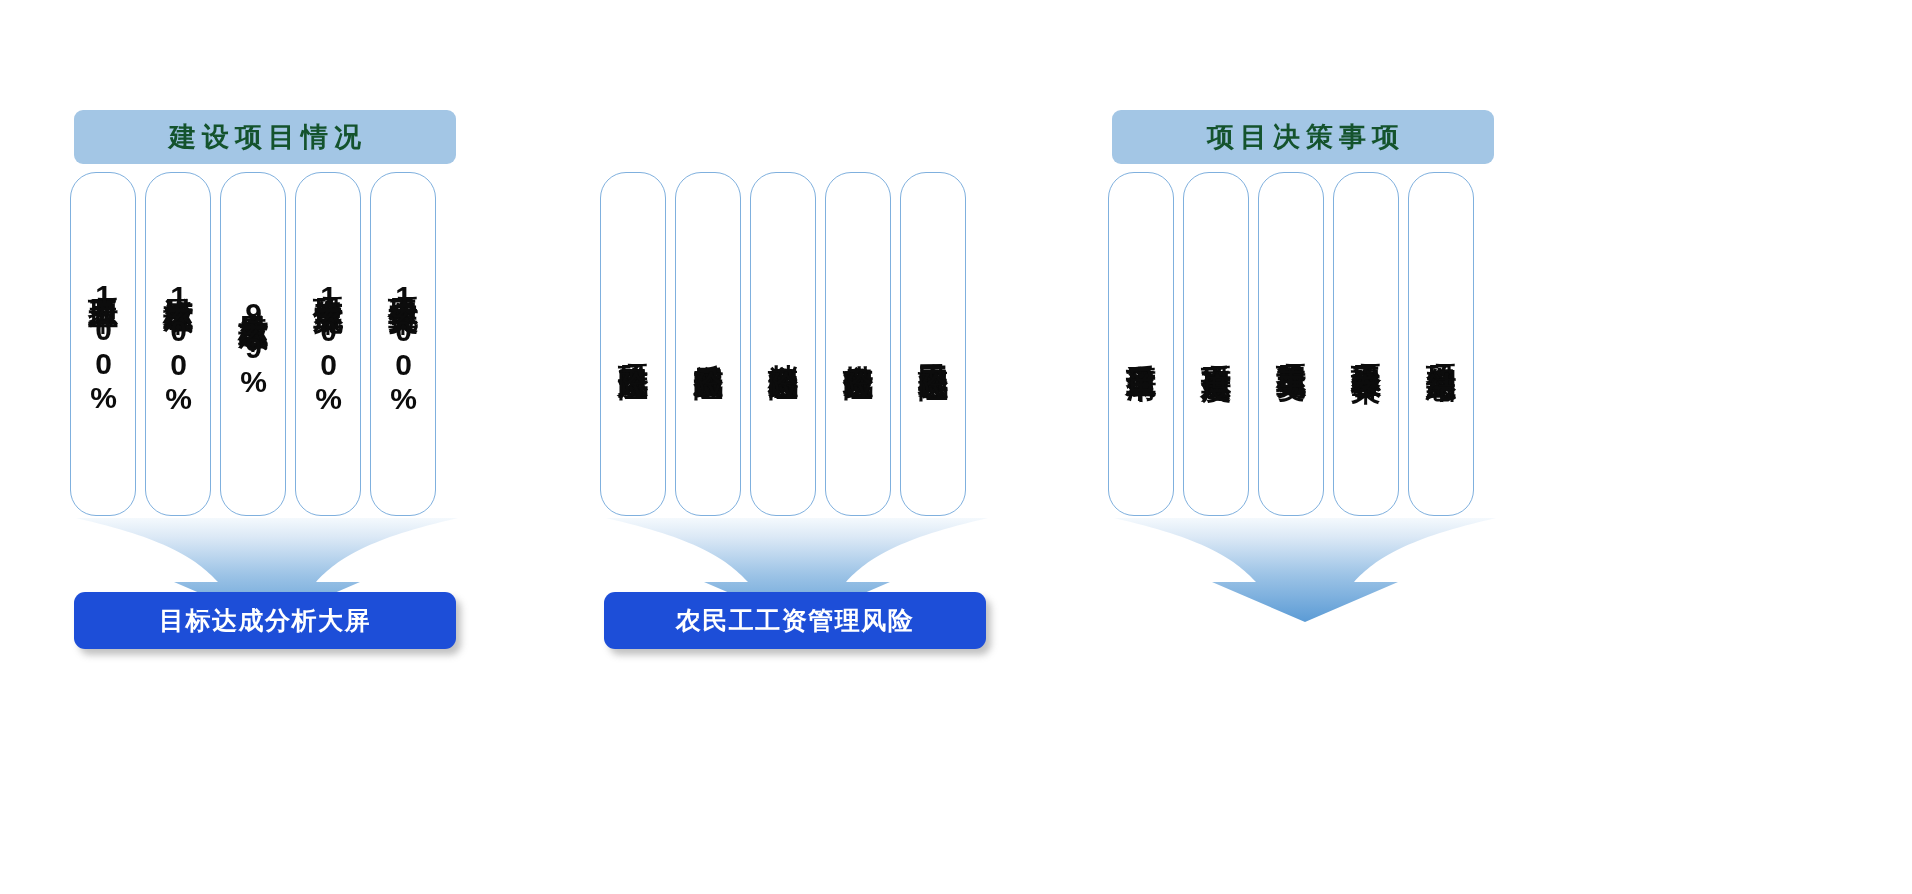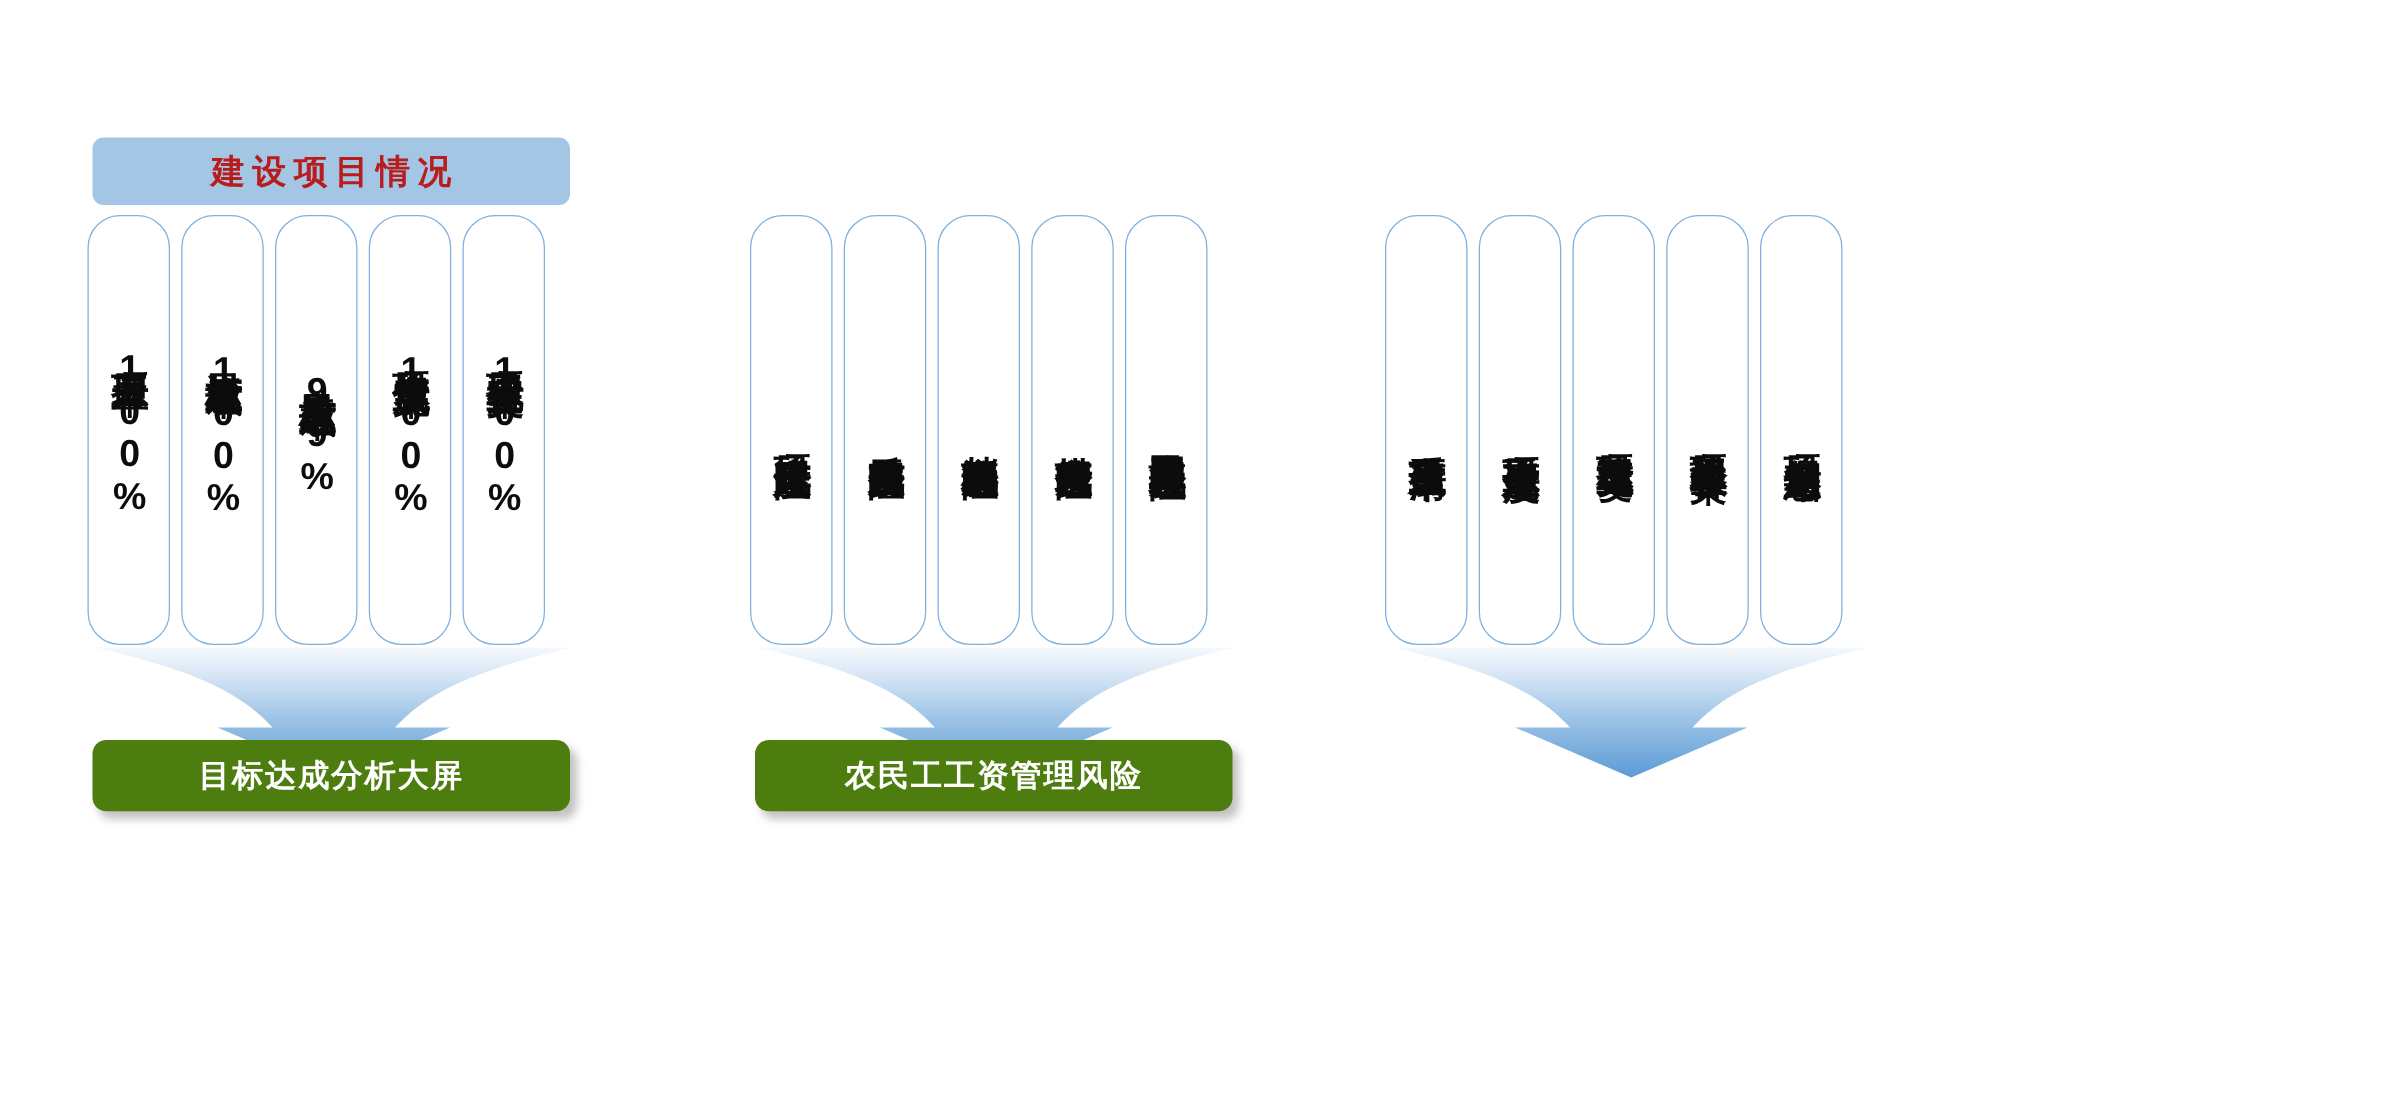--- a/index.html
+++ b/index.html
@@ -41,21 +41,21 @@
     height: 54px;
     background: #a3c6e5;
     border-radius: 9px;
     display: flex;
     align-items: center;
     justify-content: center;
   }
   .header-text {
     font-size: 27px;
     font-weight: bold;
-    color: #b91c1c;
+    color: #14532d;
     letter-spacing: 6px;
     text-indent: 6px;
     white-space: nowrap;
   }
 
   
   .columns {
     position: absolute;
     top: 172px;
     left: 0px;
@@ -100,21 +100,21 @@
   }
   .funnel svg { display: block; }
 
   
   .result-box {
     position: absolute;
     top: 592px;
     left: 4px;
     width: 382px;
     height: 57px;
-    background: #4d7c0f;
+    background: #1d4ed8;
     border-radius: 11px;
     display: flex;
     align-items: center;
     justify-content: center;
     box-shadow: 5px 6px 7px rgba(120,120,120,0.45);
   }
   .result-text {
     font-size: 25px;
     font-weight: bold;
     color: #ffffff;
@@ -217,20 +217,23 @@
                  C 126,42 94,22 6,2 Z" fill="url(#fg1)"></path>
       </svg>
     </div>
 
     <div class="result-box">
       <span class="result-text">农民工工资管理风险</span>
     </div>
   </div>
 
   <div class="group g2">
+    <div class="header-bar">
+      <span class="header-text">项目决策事项</span>
+    </div>
 
     <div class="columns">
       <div class="vcol">
         <span class="vcol-text">重点建设项目清单</span>
       </div>
       <div class="vcol">
         <span class="vcol-text">重点项目建设进度</span>
       </div>
       <div class="vcol">
         <span class="vcol-text">项目重大工程变更</span>

